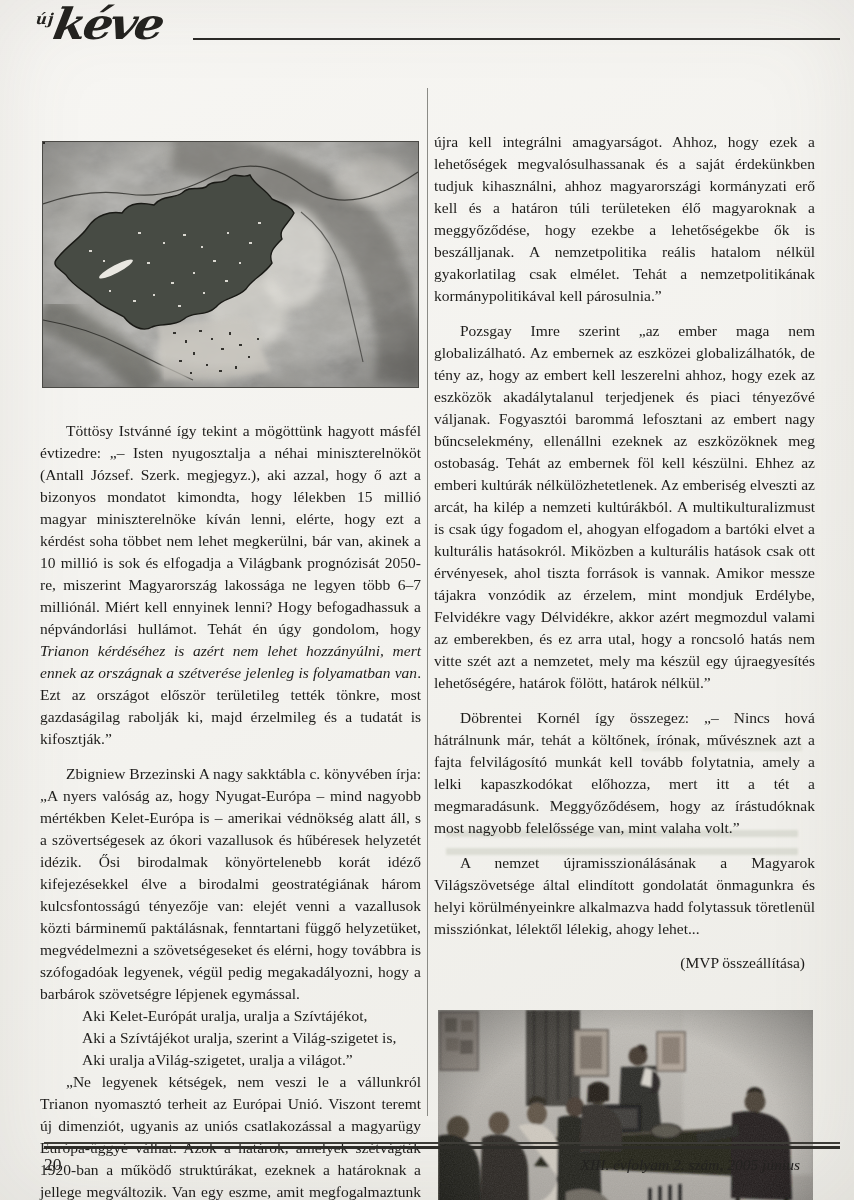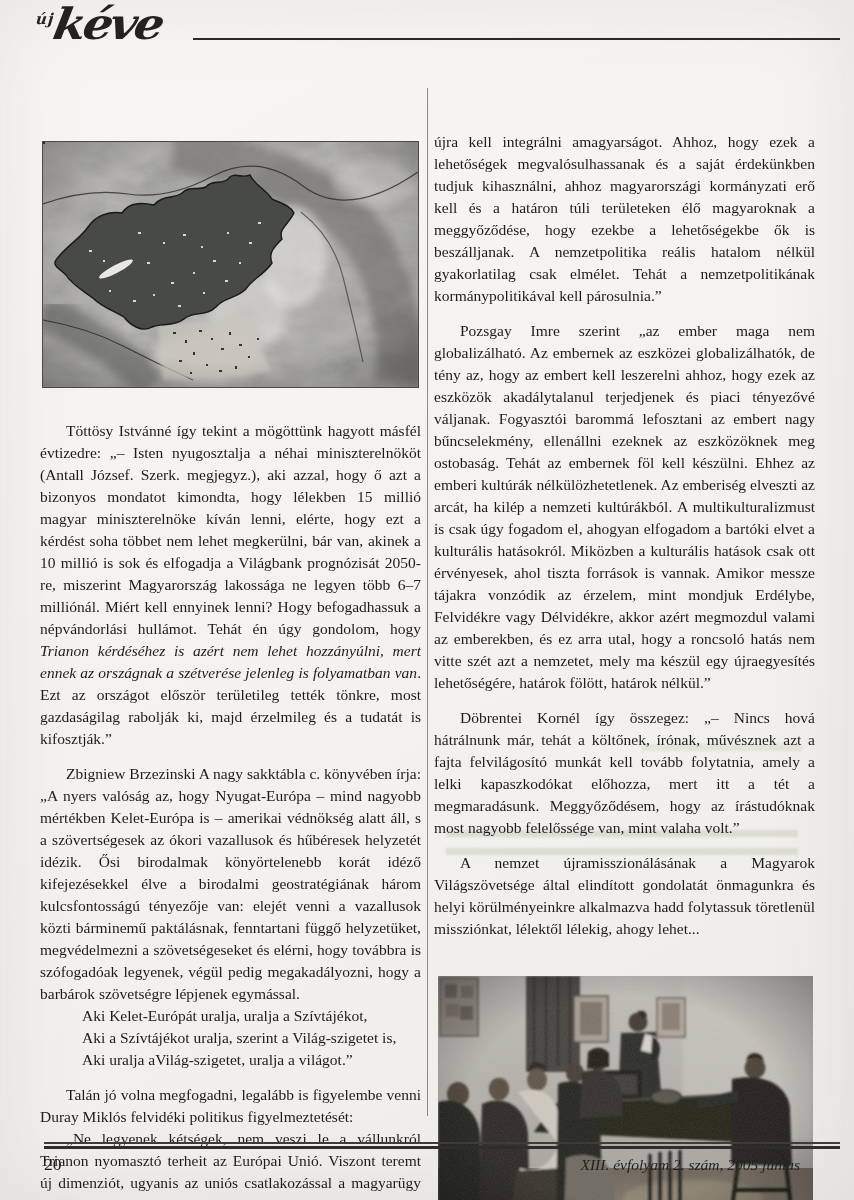--- a/index.html
+++ b/index.html
@@ -162,32 +162,32 @@
     </div>
     <div style="height:32px"></div>
     <div>
         <p class="para indent"><span>Töttösy Istvánné így tekint a mögöttünk hagyott másfél évtizedre: „– Isten nyugosztalja a néhai miniszterelnököt (Antall József. Szerk. megjegyz.), aki azzal, hogy ő azt a bizonyos mondatot kimondta, hogy lélekben 15 millió magyar miniszterelnöke kíván lenni, elérte, hogy ezt a kérdést soha többet nem lehet megkerülni, bár van, akinek a 10 millió is sok és elfogadja a Világbank prognózisát 2050-re, miszerint Magyarország lakossága ne legyen több 6–7 milliónál. Miért kell ennyinek lenni? Hogy befogadhassuk a népvándorlási hullámot. Tehát én úgy gondolom, hogy </span><span class="it">Trianon kérdéséhez is azért nem lehet hozzányúlni, mert ennek az országnak a szétverése jelenleg is folyamatban van</span><span>. Ezt az országot először területileg tették tönkre, most gazdaságilag rabolják ki, majd érzelmileg és a tudatát is kifosztják.”</span></p>
         <p class="para indent gap"><span>Zbigniew Brzezinski A nagy sakktábla c. könyvében írja: „A nyers valóság az, hogy Nyugat-Európa – mind nagyobb mértékben Kelet-Európa is – amerikai védnökség alatt áll, s a szövertségesek az ókori vazallusok és hűbéresek helyzetét idézik. Ősi birodalmak könyörtelenebb korát idéző kifejezésekkel élve a birodalmi geostratégiának három kulcsfontosságú tényezője van: elejét venni a vazallusok közti bárminemű paktálásnak, fenntartani függő helyzetüket, megvédelmezni a szövetségeseket és elérni, hogy továbbra is szófogadóak legyenek, végül pedig megakadályozni, hogy a barbárok szövetségre lépjenek egymással.</span></p>
         <div class="verse">
           <div class="verse-line">Aki Kelet-Európát uralja, uralja a Szívtájékot,</div>
           <div class="verse-line">Aki a Szívtájékot uralja, szerint a Világ-szigetet is,</div>
           <div class="verse-line">Aki uralja aVilág-szigetet, uralja a világot.”</div>
         </div>
-        <p class="para indent gap"><span>Talán jó volna megfogadni, legalább is figyelembe venni Duray Miklós felvidéki politikus figyelmeztetését:</span></p>
         <p class="para indent"><span>„Ne legyenek kétségek, nem veszi le a vállunkról Trianon nyomasztó terheit az Európai Unió. Viszont teremt új dimenziót, ugyanis az uniós csatlakozással a magyarügy Európa-üggyé válhat. Azok a határok, amelyek szétvágták 1920-ban a működő struktúrákat, ezeknek a határoknak a jellege megváltozik. Van egy eszme, amit megfogalmaztunk az 1990-es évek közepén, hogy határmódosítás nélkül</span></p>
       </div>
   </div>
 
   <div class="col col-right">
     <div>
         <p class="para"><span>újra kell integrálni amagyarságot. Ahhoz, hogy ezek a lehetőségek megvalósulhassanak és a saját érdekünkben tudjuk kihasználni, ahhoz magyarországi kormányzati erő kell és a határon túli területeken élő magyaroknak a meggyőződése, hogy ezekbe a lehetőségekbe ők is beszálljanak. A nemzetpolitika reális hatalom nélkül gyakorlatilag csak elmélet. Tehát a nemzetpolitikának kormánypolitikával kell párosulnia.”</span></p>
         <p class="para indent gap"><span>Pozsgay Imre szerint „az ember maga nem globalizálható. Az embernek az eszközei globalizálhatók, de tény az, hogy az embert kell leszerelni ahhoz, hogy ezek az eszközök akadálytalanul terjedjenek és piaci tényezővé váljanak. Fogyasztói barommá lefosztani az embert nagy bűncselekmény, ellenállni ezeknek az eszközöknek meg ostobaság. Tehát az embernek föl kell készülni. Ehhez az emberi kultúrák nélkülözhetetlenek. Az emberiség elveszti az arcát, ha kilép a nemzeti kultúrákból. A multikulturalizmust is csak úgy fogadom el, ahogyan elfogadom a bartóki elvet a kulturális hatásokról. Miközben a kulturális hatások csak ott érvényesek, ahol tiszta források is vannak. Amikor messze tájakra vonzódik az érzelem, mint mondjuk Erdélybe, Felvidékre vagy Délvidékre, akkor azért megmozdul valami az emberekben, és ez arra utal, hogy a roncsoló hatás nem vitte szét azt a nemzetet, mely ma készül egy újraegyesítés lehetőségére, határok fölött, határok nélkül.”</span></p>
         <p class="para indent gap"><span>Döbrentei Kornél így összegez: „– Nincs hová hátrálnunk már, tehát a költőnek, írónak, művésznek azt a fajta felvilágosító munkát kell tovább folytatnia, amely a lelki kapaszkodókat előhozza, mert itt a tét a megmaradásunk. Meggyőződésem, hogy az írástudóknak most nagyobb felelőssége van, mint valaha volt.”</span></p>
         <p class="para indent gap"><span>A nemzet újramisszionálásának a Magyarok Világszövetsége által elindított gondolatát önmagunkra és helyi körülményeinkre alkalmazva hadd folytassuk töretlenül missziónkat, lélektől lélekig, ahogy lehet...</span></p>
       </div>
+    <div class="byline">(MVP összeállítása)</div>
 
     <div class="photo-figure">
       <svg viewBox="0 0 375 246" width="375" height="246" xmlns="http://www.w3.org/2000/svg">
         <defs>
           <linearGradient id="wall" x1="0" y1="0" x2="0" y2="1">
             <stop offset="0" stop-color="#c2bfb9"></stop>
               <stop offset="1" stop-color="#a39f99"></stop>
           </linearGradient>
           <linearGradient id="floor" x1="0" y1="0" x2="0" y2="1">
             <stop offset="0" stop-color="#6b6258"></stop>

